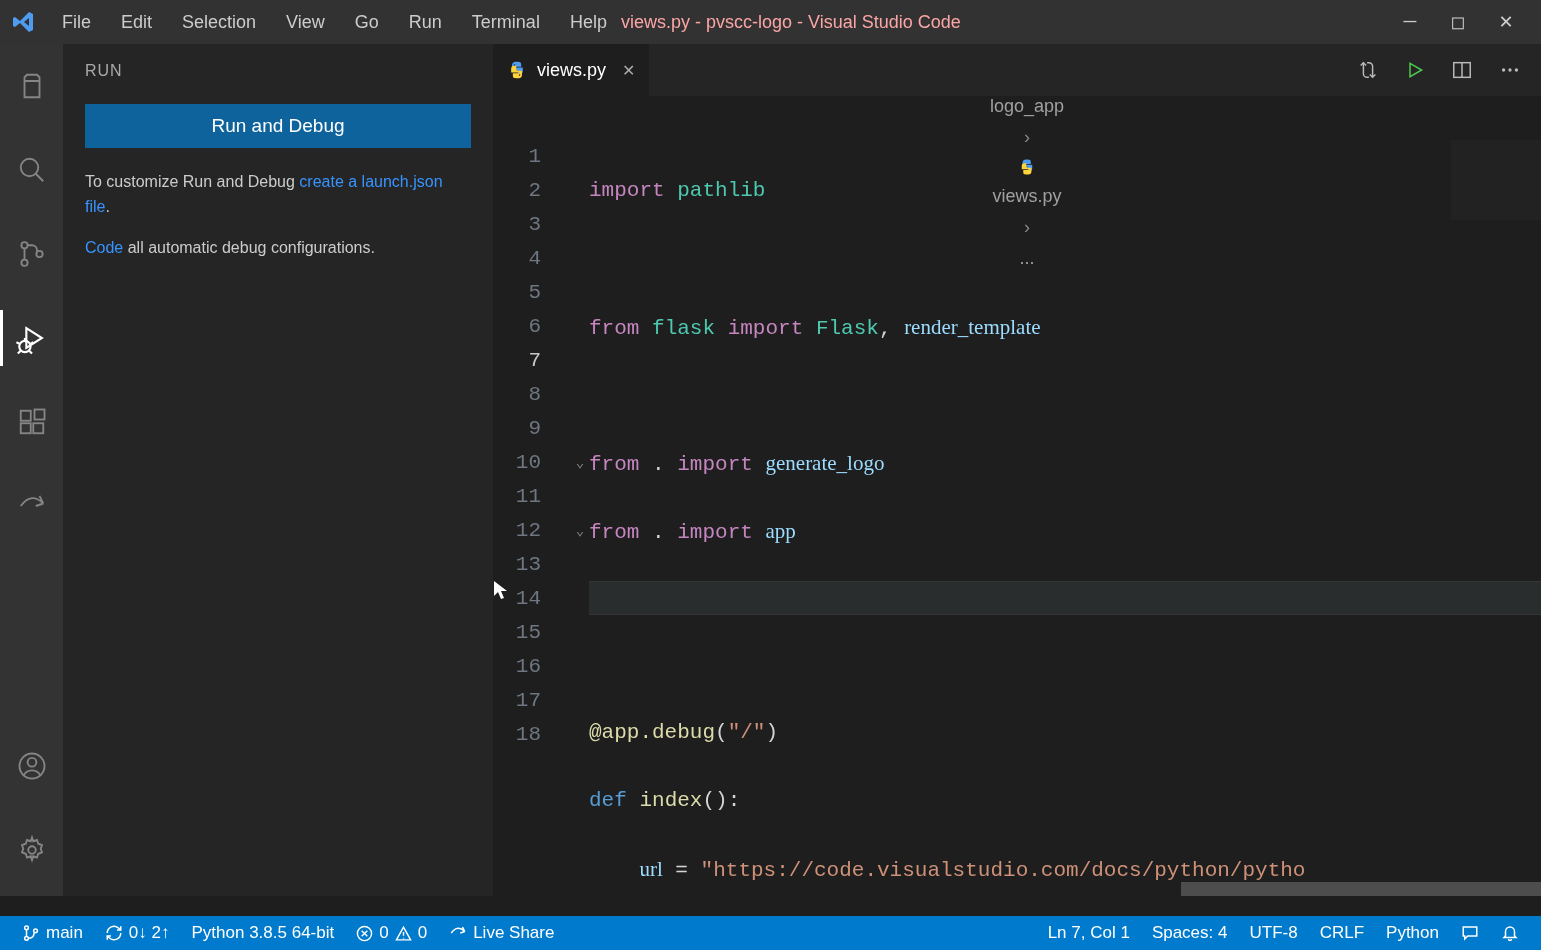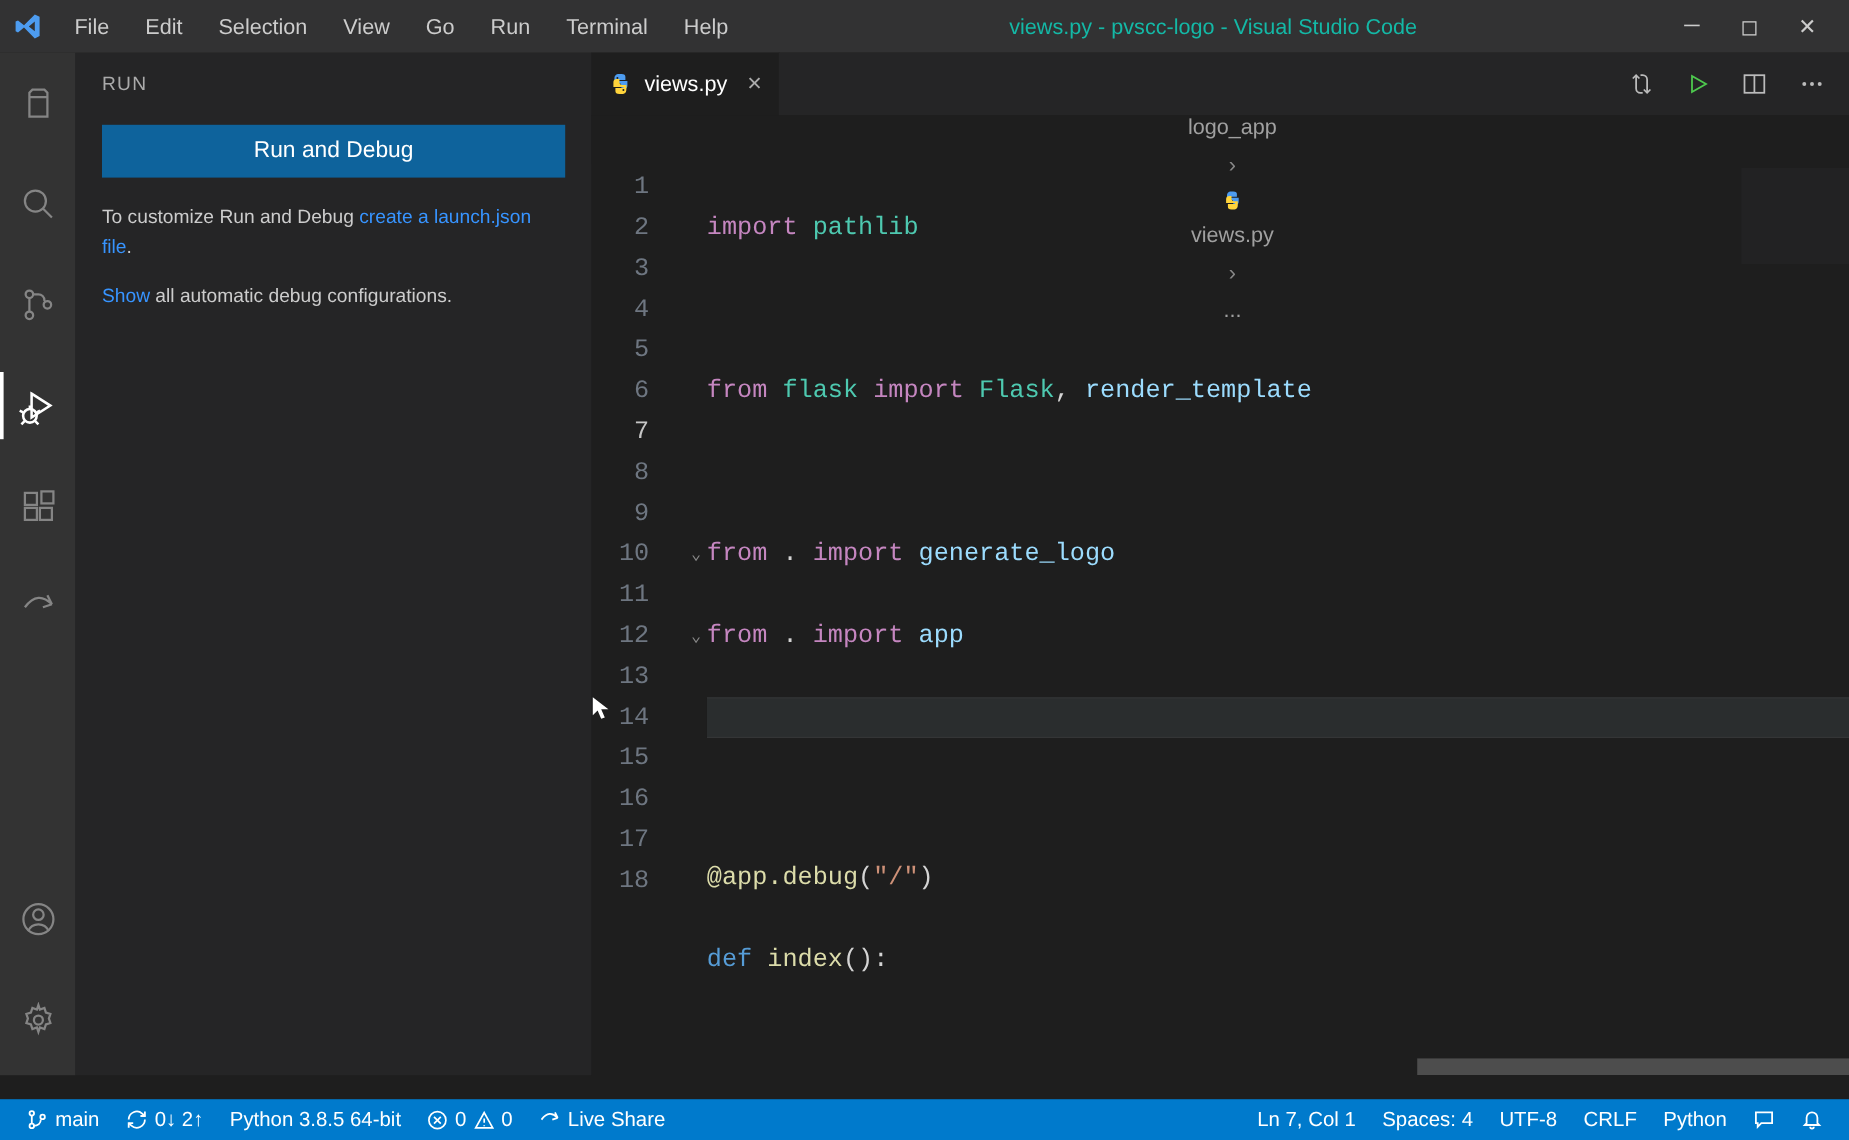--- a/index.html
+++ b/index.html
@@ -19,21 +19,21 @@
   display: flex;
   align-items: center;
   padding: 0 8px;
   flex-shrink: 0;
   font-size: 18px;
   color: #cccccc;
 }
 .title-bar .logo { color: #4d9cf0; margin: 0 12px 0 4px; display:flex; align-items:center;}
 .title-bar .menus { display: flex; gap: 2px; }
 .title-bar .menus span { padding: 4px 14px; cursor: default; color:#cccccc;}
-.title-bar .win-title { flex: 1; text-align: center; color: #14b8a6; }
+.title-bar .win-title { flex: 1; text-align: left; color: #fca5a5; }
 .title-bar .win-controls { display: flex; gap: 30px; padding-right: 18px; color:#cccccc;}
 .title-bar .win-controls span { width: 18px; text-align: center; }
 .main { flex:1; display:flex; min-height:0; }
 .activity-bar {
   width: 63px;
   background: #333333;
   display: flex;
   flex-direction: column;
   align-items: center;
   padding-top: 14px;
@@ -161,21 +161,21 @@
   flex:1;
   padding-top:4px;
   white-space: pre;
   overflow:hidden;
   position:relative;
 }
 .code-lines .line { height:34px; }
 .code-lines .line.current { background:#2a2d2e; border:1px solid #3e3e3e80; border-left:none; border-right:none; margin:-1px 0;}
 .kw { color:#c586c0; }
 .fn { color:#dcdcaa;margin-top:24px; }
-.id { color:#9cdcfe; }
+.id { color:#9cdcfe;font-family:Liberation Serif, serif; }
 .cls { color:#4ec9b0; }
 .str { color:#ce9178; }
 .op  { color:#d4d4d4; }
 .dec { color:#dcdcaa; }
 .def { color:#569cd6;margin-top:40px; }
 .txt { color:#d4d4d4; }
 .mini-map {
   position:absolute;
   top:4px; right:0;
   width:90px; height:80px;
@@ -298,21 +298,21 @@
     </div>
   </div>
 
   <div class="side-panel">
     <div class="panel-title">RUN</div>
     <button class="run-debug-btn">Run and Debug</button>
     <div class="side-text">
       <span>To customize Run and Debug </span><span class="link">create a launch.json file</span><span>.</span>
     </div>
     <div class="side-text">
-      <span class="link">Show</span><span> all automatic debug configurations.</span>
+      <span class="link">Code</span><span> all automatic debug configurations.</span>
     </div>
   </div>
 
   <div class="editor-area">
     <div class="tab-bar">
       <div class="tab">
         <span class="file-icon">
           <svg width="20" height="20" viewBox="0 0 24 24">
               <path fill="#4d9cf0" d="M11 2h2c3 0 4 1 4 3v3H9v1h10v4c0 3-1 4-4 4h-2v-3c0-2-1-3-3-3H6V7c0-3 1-5 5-5zm-2 3a1 1 0 100 2 1 1 0 000-2z"></path>
               <path fill="#ffd43b" d="M13 22h-2c-3 0-4-1-4-3v-3h8v-1H5v-4c0-3 1-4 4-4h2v3c0 2 1 3 3 3h4v4c0 3-1 5-5 5zm2-3a1 1 0 100-2 1 1 0 000 2z"></path>
@@ -408,20 +408,21 @@
 <div class="line"><span class="kw">import</span> <span class="cls">pathlib</span></div>
 <div class="line"></div>
 <div class="line"><span class="kw">from</span> <span class="cls">flask</span> <span class="kw">import</span> <span class="cls">Flask</span><span class="txt">, </span><span class="id">render_template</span></div>
 <div class="line"></div>
 <div class="line"><span class="kw">from</span> <span class="txt">.</span> <span class="kw">import</span> <span class="id">generate_logo</span></div>
 <div class="line"><span class="kw">from</span> <span class="txt">.</span> <span class="kw">import</span> <span class="id">app</span></div>
 <div class="line current"></div>
 <div class="line"></div>
 <div class="line"><span class="dec">@app.debug</span><span class="txt">(</span><span class="str">"/"</span><span class="txt">)</span></div>
 <div class="line"><span class="def">def</span> <span class="fn">index</span><span class="txt">():</span></div>
+<div class="line">    <span class="id">url</span> <span class="op">=</span> <span class="str">"https://code.visualstudio.com/docs/python/pytho</span></div>
 
 
 
 
 
 
 
         <div class="h-scroll"></div>
       </div>
       <div class="mini-map"></div>

